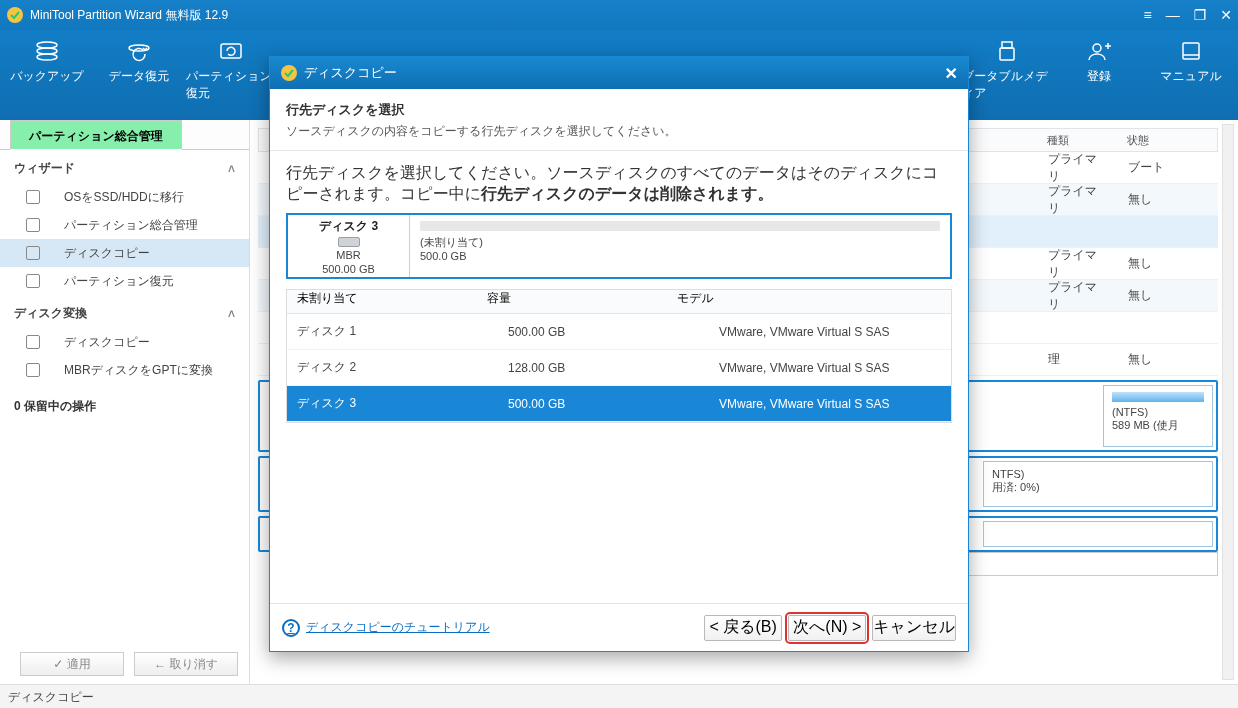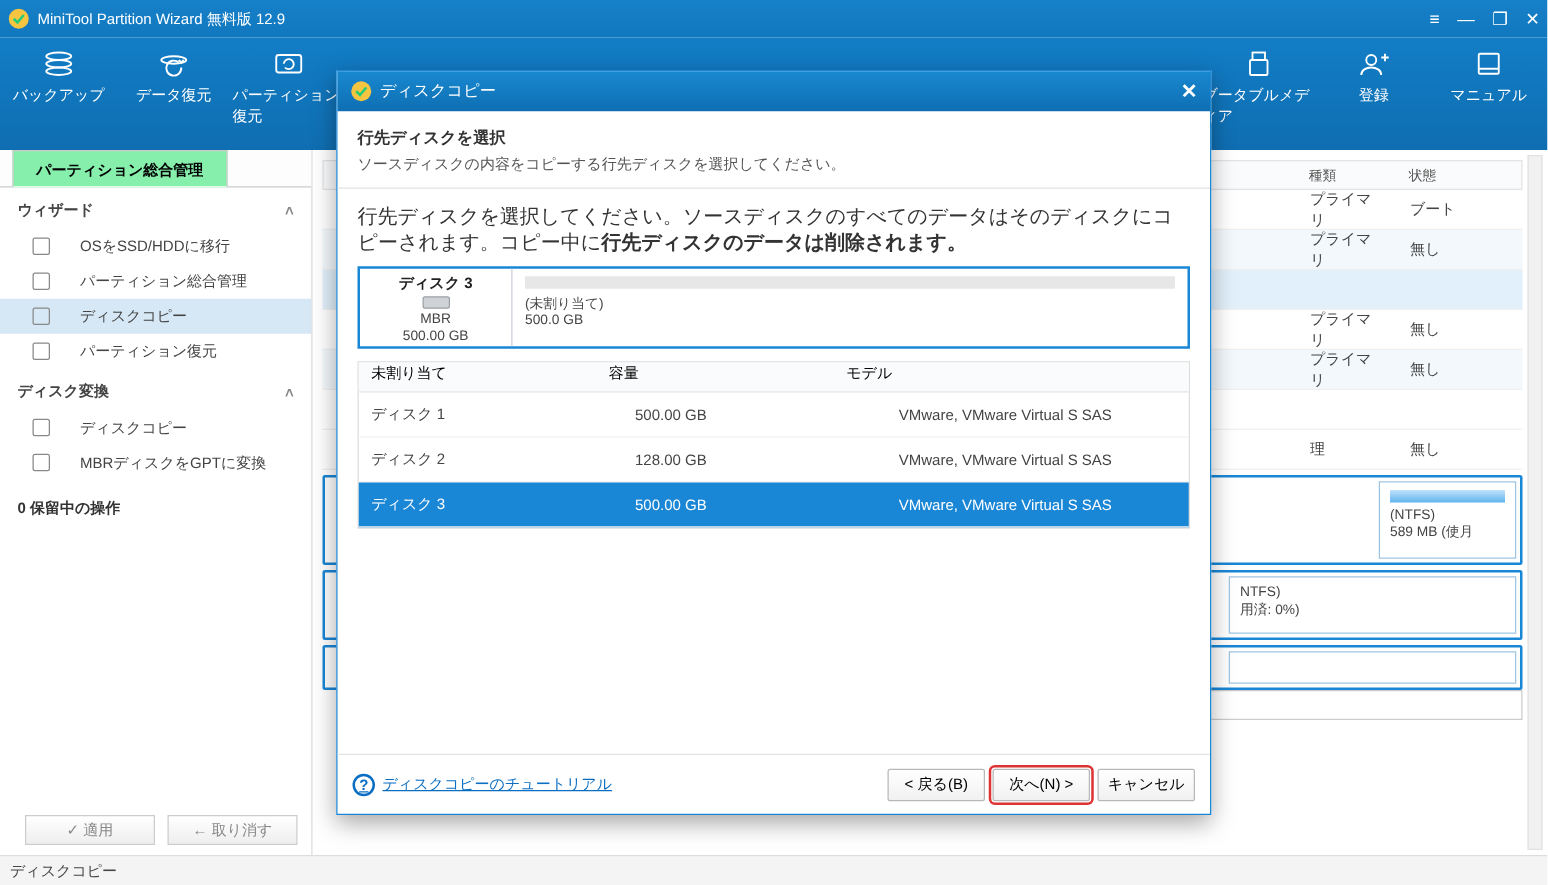--- a/index.html
+++ b/index.html
@@ -72,21 +72,21 @@
 .mtable { border:1px solid #ddd; }
 .mtable .th { display:flex; height:24px; background:#fafbfc; border-bottom:1px solid #e6e6e6;}
 .mtable .th > div, .mtable .tr > div { padding: 0 10px; font-size:12px;}
 .mtable .tr { display:flex; height:36px; align-items:center; border-bottom:1px solid #f2f2f2; color:#444;gap:21px;}
 .mtable .tr.selected { background:#1a86d6; color:#fff; }
 .mc1{width:190px;} .mc2{width:190px;} .mc3{flex:1;}
 .modal .mfoot { height: 48px; border-top: 1px solid #e4e4e4; display:flex; align-items:center; padding: 0 12px; gap:8px;}
 .modal .mfoot .help { display:flex; align-items:center; gap:6px; color:#0a6ec2; text-decoration: underline; font-size:12px;}
 .modal .mfoot .helpico { width:18px;height:18px; border:2px solid #0a6ec2; border-radius:50%; color:#0a6ec2; text-align:center; line-height:14px; font-weight:bold;}
 .modal .mfoot .btns { margin-left:auto; display:flex; gap:6px;}
-.modal .mfoot button { min-width:78px; height:26px; font-size:12px; border:1px solid #b8b8b8; background:linear-gradient(#fff,#f1f1f1); border-radius:2px;}
+.modal .mfoot button { min-width:78px; height:26px; font-size:16px; border:1px solid #b8b8b8; background:linear-gradient(#fff,#f1f1f1); border-radius:2px;}
 .modal .mfoot button.primary { outline:2px solid #d33; outline-offset:1px;}
 .hdd-icon { width:22px;height:10px;background:#cfd3d7;border:1px solid #9aa0a6;border-radius:2px;}
 svg { display:block; }
 </style>
 </head>
 <body>
 
 <div class="titlebar">
   <span class="app-icon">
     <svg viewBox="0 0 18 18">

